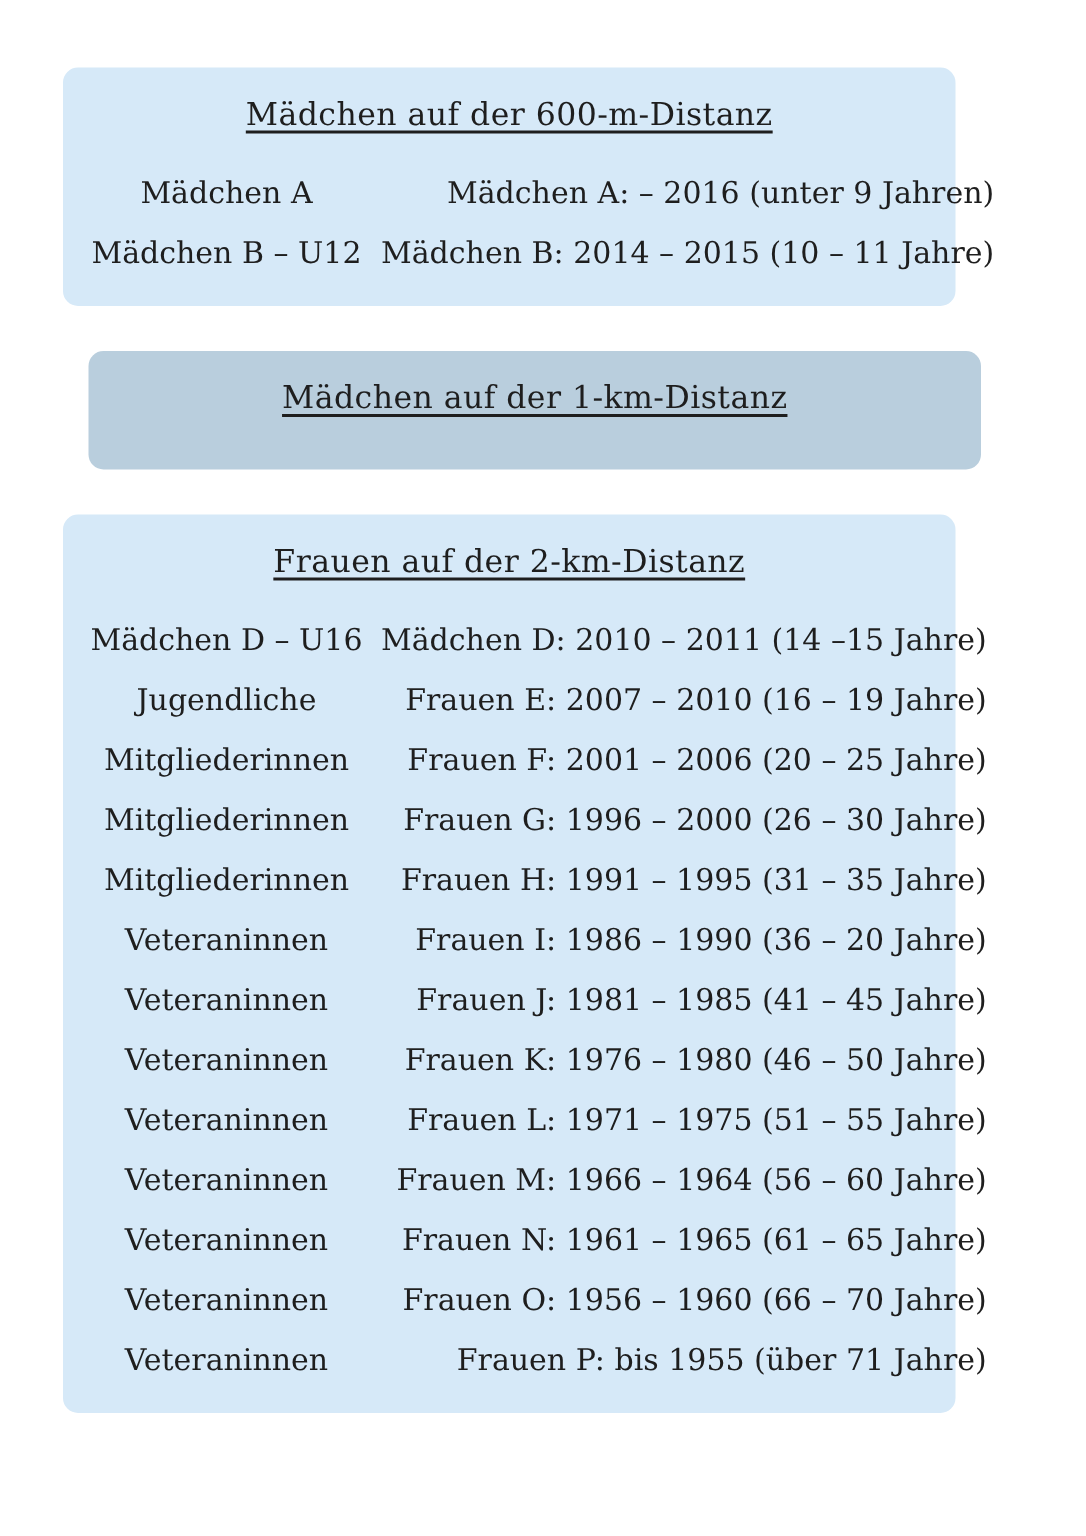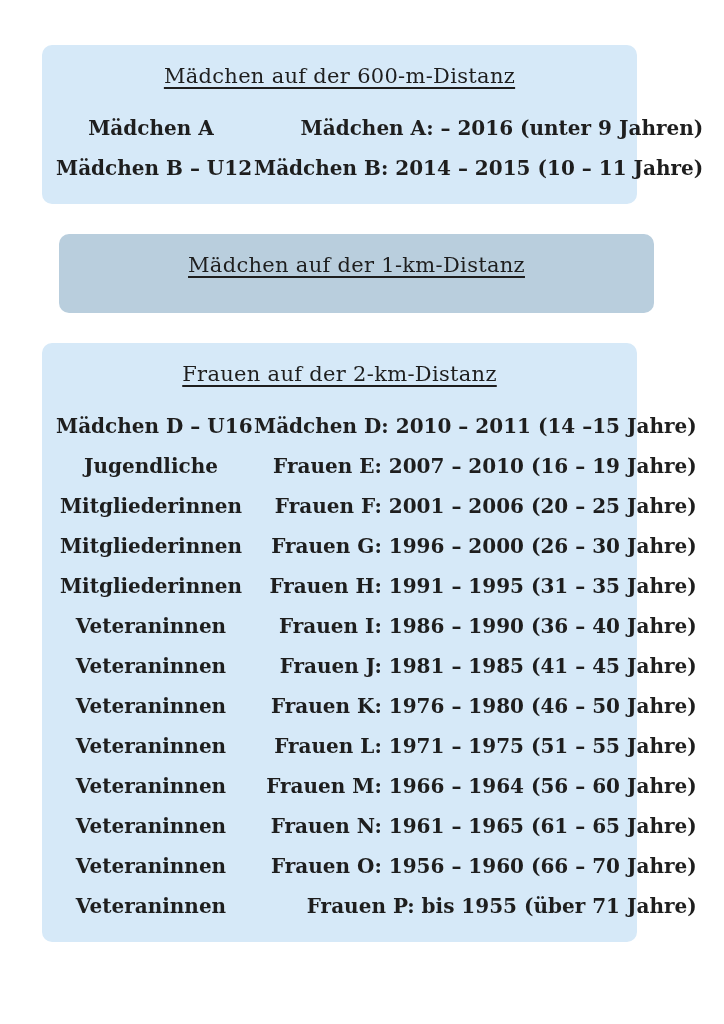--- a/index.html
+++ b/index.html
@@ -30,21 +30,20 @@
     text-decoration: underline;
     text-underline-offset: 4px;
     text-decoration-thickness: 1.5px;
     letter-spacing: 0.3px;
     margin-bottom: 17px;
   }
   .rows {
     display: grid;
     grid-template-columns: 190px 1fr;
     column-gap: 8px;
-    font-weight: bold;
   }
   .rows.narrow { grid-template-columns: 170px 1fr; }
   .cell {
     font-size: 20px;
     line-height: 40px;
     white-space: nowrap;
   }
   .cell.category    { text-align: center; }
   .cell.description { text-align: right; }
 </style>
@@ -71,21 +70,21 @@
         <div class="cell description">Mädchen D: 2010 – 2011 (14 –15 Jahre)</div>
         <div class="cell category">Jugendliche</div>
         <div class="cell description">Frauen E: 2007 – 2010 (16 – 19 Jahre)</div>
         <div class="cell category">Mitgliederinnen</div>
         <div class="cell description">Frauen F: 2001 – 2006 (20 – 25 Jahre)</div>
         <div class="cell category">Mitgliederinnen</div>
         <div class="cell description">Frauen G: 1996 – 2000 (26 – 30 Jahre)</div>
         <div class="cell category">Mitgliederinnen</div>
         <div class="cell description">Frauen H: 1991 – 1995 (31 – 35 Jahre)</div>
         <div class="cell category">Veteraninnen</div>
-        <div class="cell description">Frauen I: 1986 – 1990 (36 – 40 Jahre)</div>
+        <div class="cell description">Frauen I: 1986 – 1990 (36 – 20 Jahre)</div>
         <div class="cell category">Veteraninnen</div>
         <div class="cell description">Frauen J: 1981 – 1985 (41 – 45 Jahre)</div>
         <div class="cell category">Veteraninnen</div>
         <div class="cell description">Frauen K: 1976 – 1980 (46 – 50 Jahre)</div>
         <div class="cell category">Veteraninnen</div>
         <div class="cell description">Frauen L: 1971 – 1975 (51 – 55 Jahre)</div>
         <div class="cell category">Veteraninnen</div>
         <div class="cell description">Frauen M: 1966 – 1964 (56 – 60 Jahre)</div>
         <div class="cell category">Veteraninnen</div>
         <div class="cell description">Frauen N: 1961 – 1965 (61 – 65 Jahre)</div>

